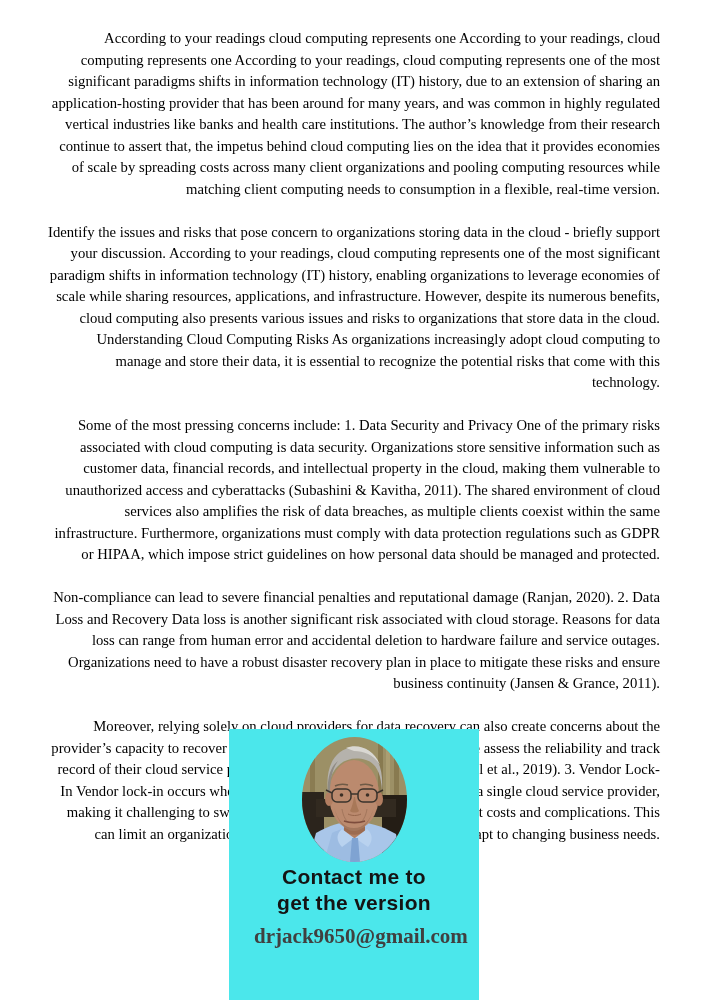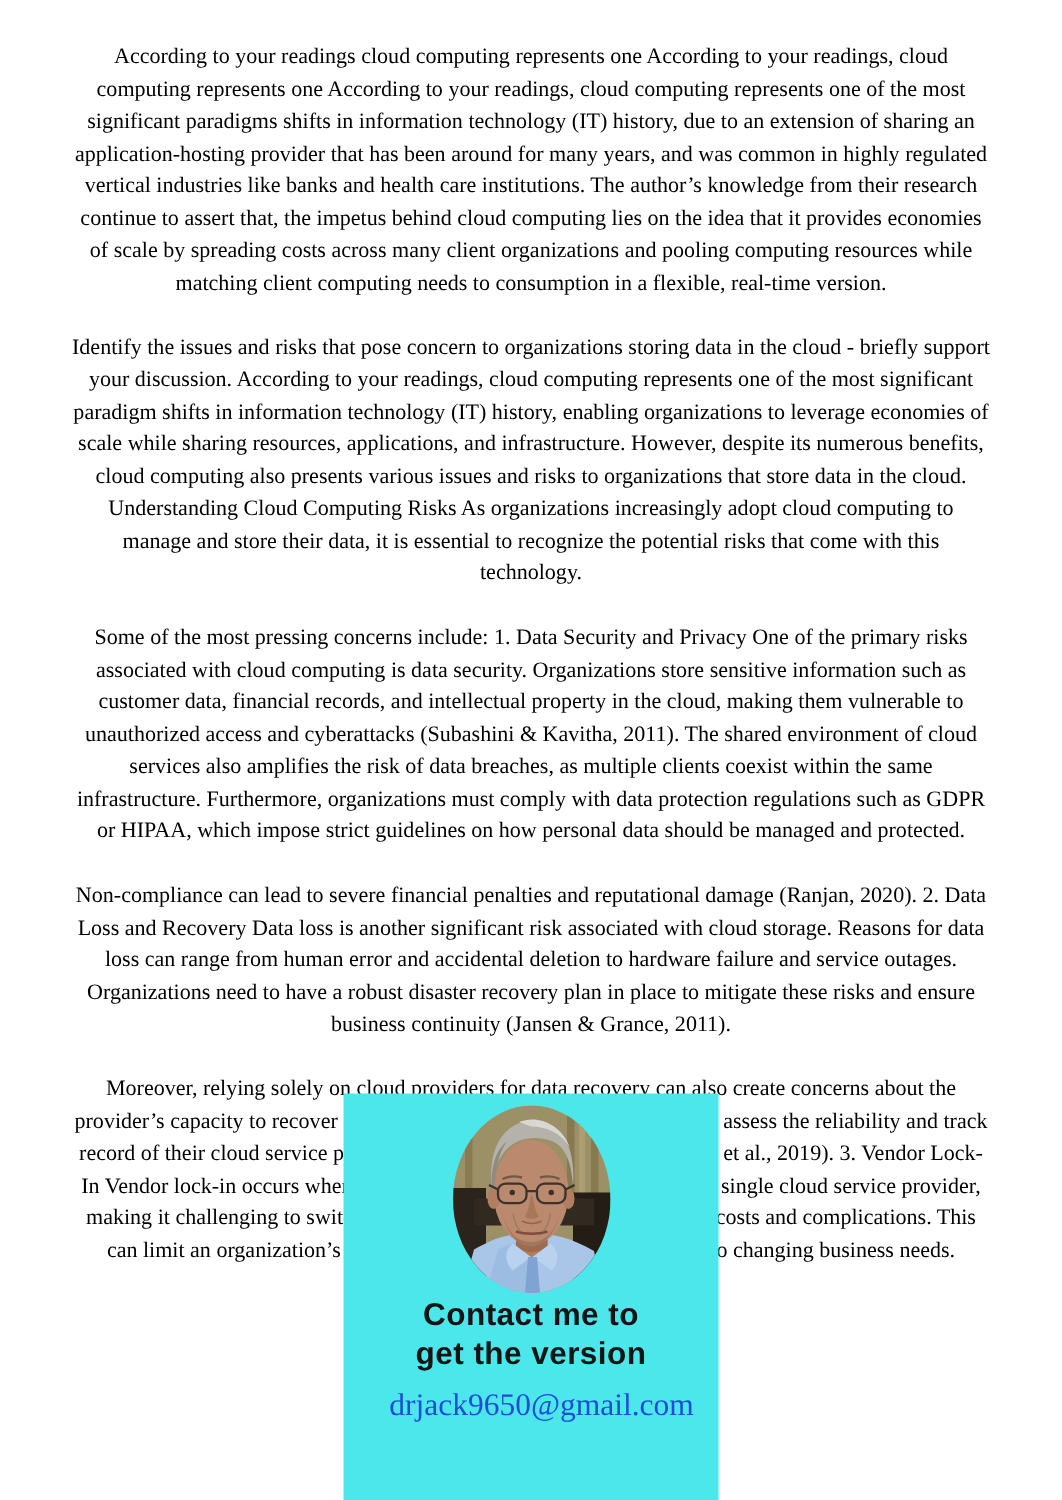--- a/index.html
+++ b/index.html
@@ -15,21 +15,21 @@
     font-family: "Liberation Serif", serif;
   }
   .page {
     position: absolute;
     top: 28px;
     left: 48px;
     width: 612px;
     color: #000000;
     font-size: 14.7px;
     line-height: 21.5px;
-    text-align: center;
+    text-align: right;
   }
   .page p {
     margin: 0 0 21.6px 0;
   }
   .contact-overlay {
     position: absolute;
     left: 229px;
     top: 729px;
     width: 250px;
     height: 304px;
@@ -51,24 +51,24 @@
     font-family: "Liberation Sans", sans-serif;
     font-weight: bold;
     font-size: 21px;
     line-height: 26px;
     letter-spacing: 0.3px;
     color: #141414;
     margin-top: 2px;
   }
   .contact-email {
     font-family: "Liberation Serif", serif;
-    font-weight: normal;
+    font-weight: bold;
     font-size: 21px;
     line-height: 24px;
-    color: #1d4ed8;
+    color: #404040;
     margin-top: 8px;
     margin-left: 14px;
   }
 </style>
 </head>
 <body>
 
 <div class="page">
   <p>According to your readings cloud computing represents one According to your readings, cloud computing represents one According to your readings, cloud computing represents one of the most significant paradigms shifts in information technology (IT) history, due to an extension of sharing an application-hosting provider that has been around for many years, and was common in highly regulated vertical industries like banks and health care institutions. The author’s knowledge from their research continue to assert that, the impetus behind cloud computing lies on the idea that it provides economies of scale by spreading costs across many client organizations and pooling computing resources while matching client computing needs to consumption in a flexible, real-time version.</p>
   <p>Identify the issues and risks that pose concern to organizations storing data in the cloud - briefly support your discussion. According to your readings, cloud computing represents one of the most significant paradigm shifts in information technology (IT) history, enabling organizations to leverage economies of scale while sharing resources, applications, and infrastructure. However, despite its numerous benefits, cloud computing also presents various issues and risks to organizations that store data in the cloud. Understanding Cloud Computing Risks As organizations increasingly adopt cloud computing to manage and store their data, it is essential to recognize the potential risks that come with this technology.</p>

